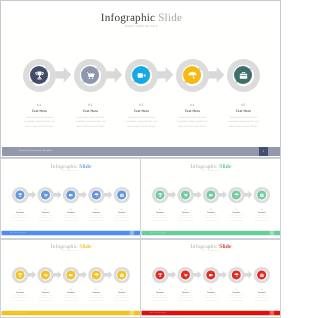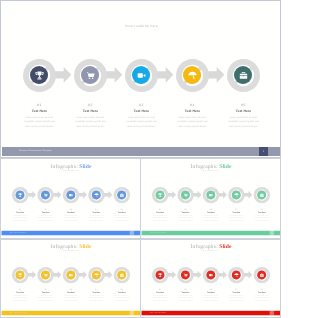--- a/index.html
+++ b/index.html
@@ -40,20 +40,21 @@
   .frame{position:absolute;background:#ffffff;box-sizing:border-box;overflow:hidden;}
   .hero-frame{left:0;top:0;width:281px;height:158px;border:1px solid #c4c9d3;}
   .tile{border:1px solid #ccd1da;}
 </style>
 </head>
 <body>
 
 <div class="page">
   <div class="frame hero-frame" id="hero">
       <div class="slide">
+        <div class="slide-title"><span style="color:#3b3b3b;">Infographic</span> <span style="color:#a9a9a9;">Slide</span></div>
         <div class="slide-sub">Insert subtitle here</div>
         <svg class="arrow" style="left:53px;" width="17.5" height="15.7" viewBox="0 0 35 32" fill="#d9d9d9">
           <path d="M0 8.6h19.4V0L35 16 19.4 32v-8.6H0z"></path>
         </svg>
         <div class="step" style="left:21.9px;">
           <div class="ring" style="background:#dcdcdc;"></div>
           <svg class="arcwrap" viewBox="0 0 33 33">
             <path d="M22.41 8.94A9.6 9.6 0 0 0 8.36 21.59" fill="none" stroke="#ffffff" stroke-width="2.2"></path>
             <path d="M10.59 24.06A9.6 9.6 0 0 0 24.64 11.41" fill="none" stroke="#ffffff" stroke-width="2.2"></path>
           </svg>

